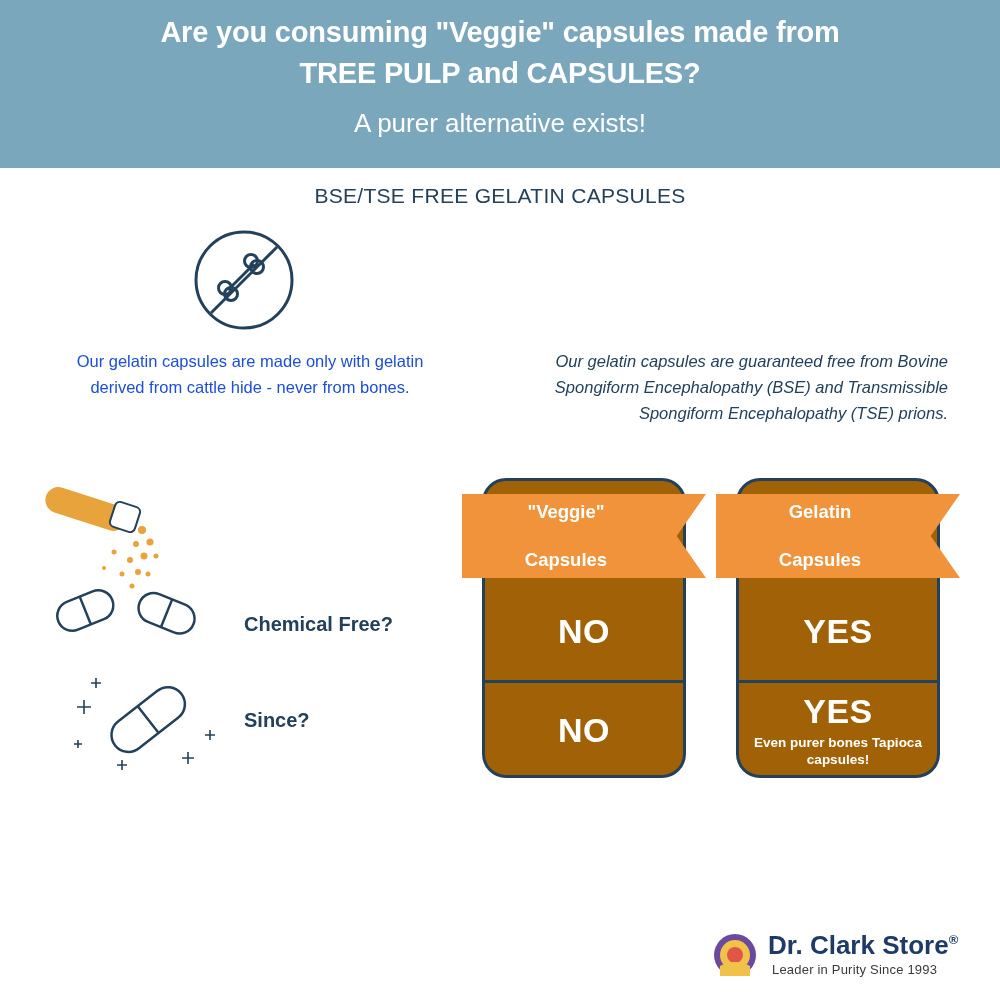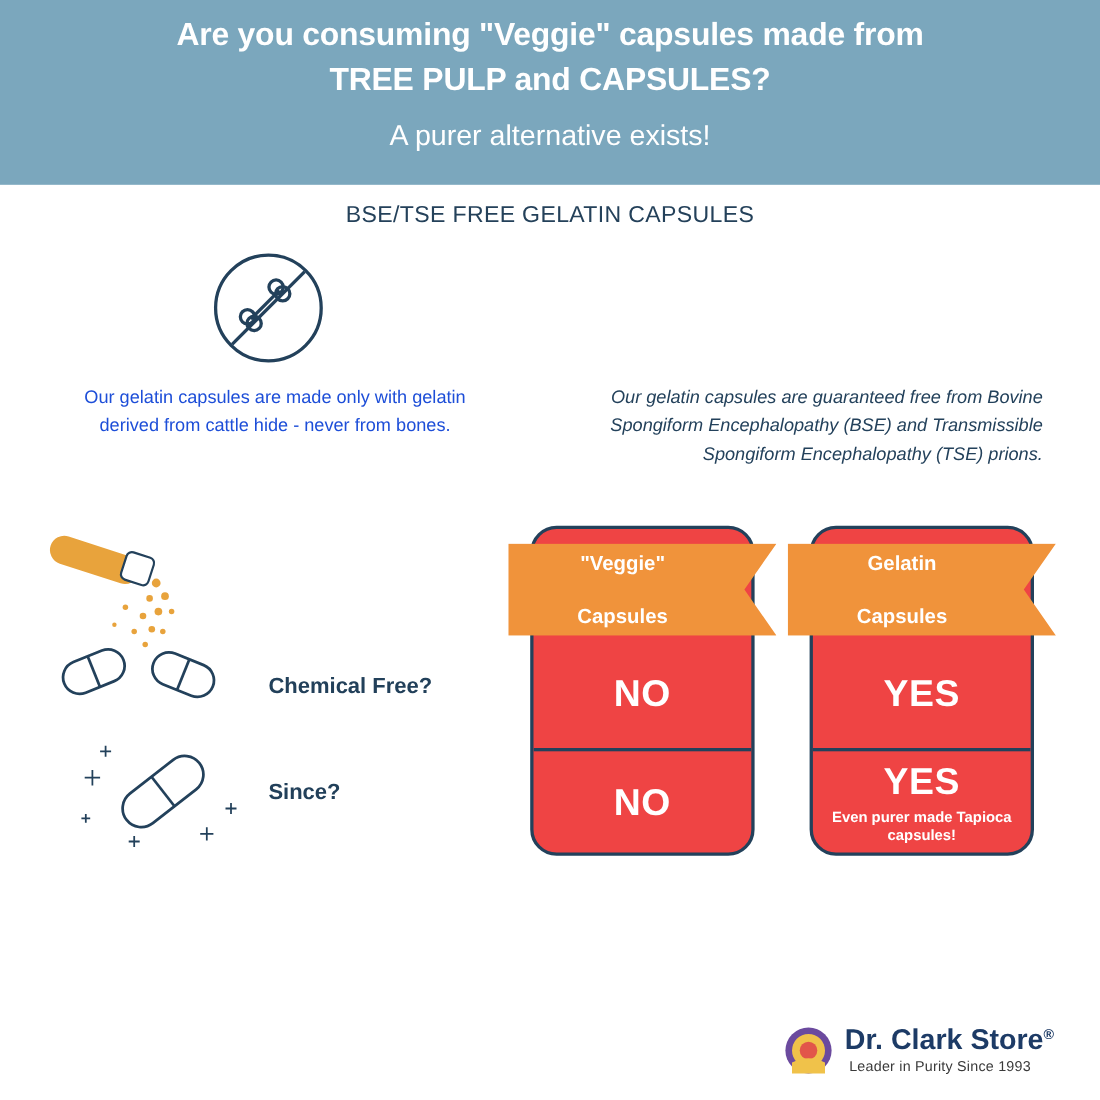--- a/index.html
+++ b/index.html
@@ -55,21 +55,21 @@
 
   .qlabel {
     position:absolute; font-size:20px; font-weight:bold; color:#22405a;
   }
   .q-chem { left:244px; top:613px; }
   .q-pure { left:244px; top:709px; }
 
   
   .col {
     position:absolute; width:204px; height:300px;
-    background:#ef4444;
+    background:#a16207;
     border:3px solid #23415b;
     border-radius:24px;
     overflow:hidden;
   }
   .col-veggie { left:482px; top:478px; }
   .col-gel    { left:736px; top:478px; }
 
   .col-head {
     height:102px; position:relative;
   }
@@ -228,21 +228,21 @@
 
   <div class="col col-gel">
     <div class="col-head"></div>
     <div class="col-body">
       <div class="divider"></div>
       <div class="cell top">
         <div class="big">YES</div>
       </div>
       <div class="cell bot">
         <div class="big">YES</div>
-        <div class="small">Even purer made Tapioca capsules!</div>
+        <div class="small">Even purer bones Tapioca capsules!</div>
       </div>
     </div>
   </div>
 
   <div class="ribbon ribbon-veggie">
     <div class="tail"></div>
     <span>
       <span>"Veggie"</span><br>
       <span>Capsules</span>
     </span>

